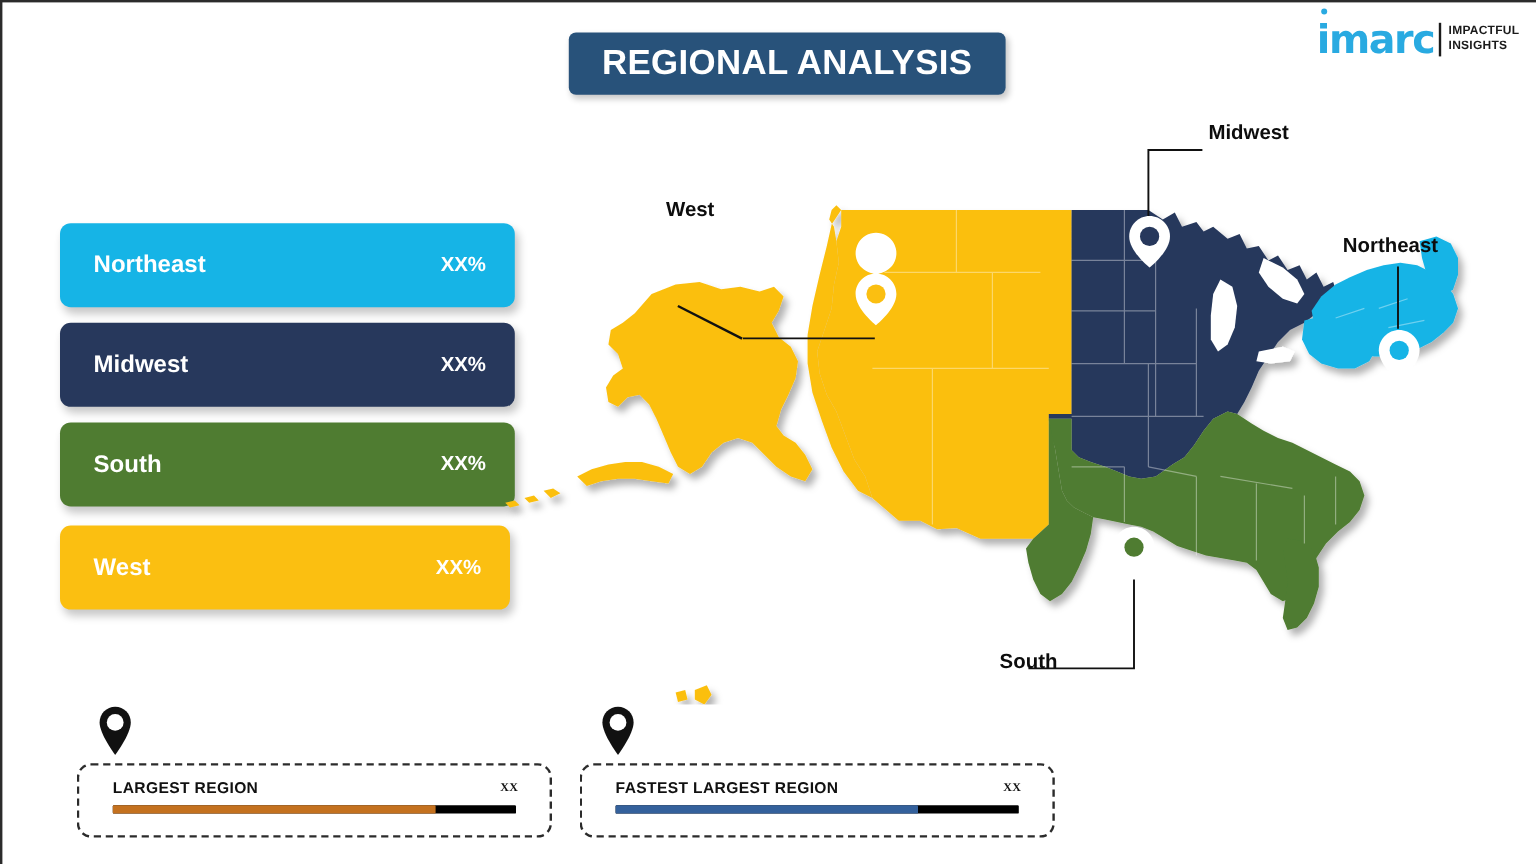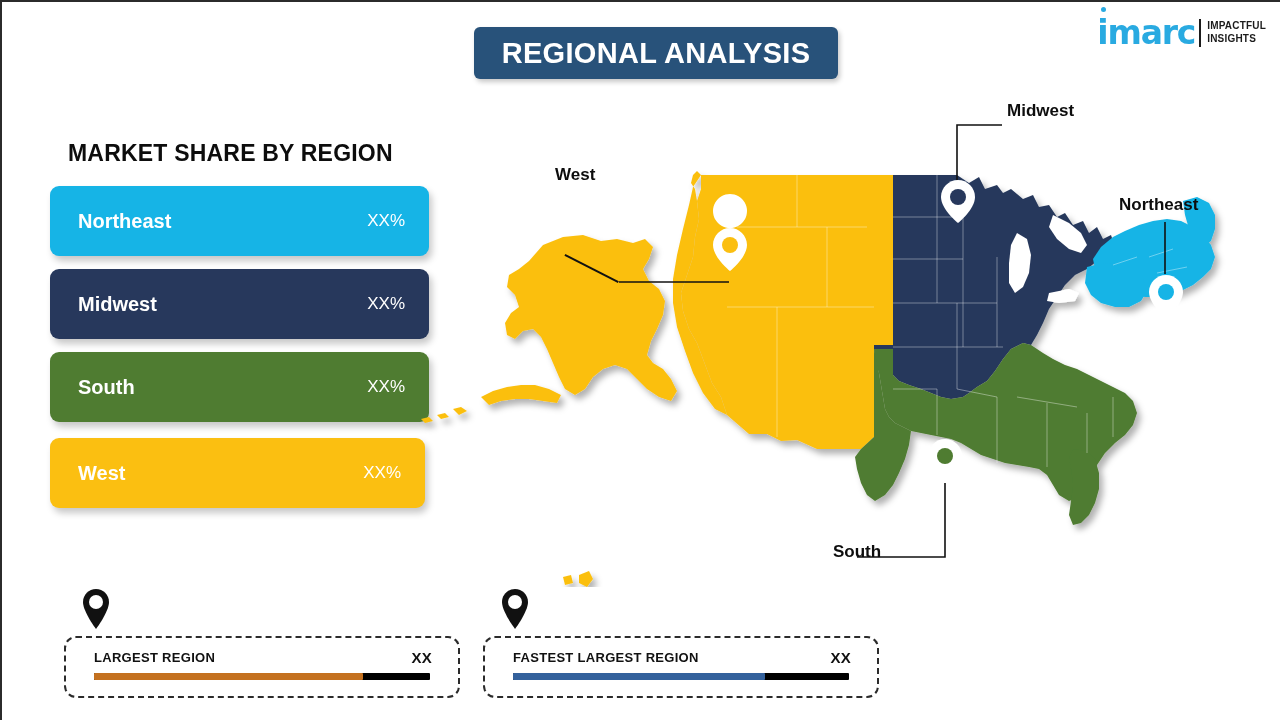--- a/index.html
+++ b/index.html
@@ -60,21 +60,21 @@
   }
   .region-bar {
     position: absolute; left: 48px;
     height: 70px;
     border-radius: 9px;
     display: flex; align-items: center; justify-content: space-between;
     padding: 0 24px 0 28px;
     box-shadow: 3px 5px 7px rgba(0,0,0,.22);
   }
   .region-bar .name { font-size: 20px; font-weight: 700; color: #ffffff; }
-  .region-bar .pct  { font-size: 17px; font-weight: 400; color: #ffffff; }
+  .region-bar .pct  { font-size: 17px; font-weight: 700; color: #ffffff; }
   #bar-0 { top: 184px; width: 379px; background: #16B4E6; }
   #bar-1 { top: 267px; width: 379px; background: #27385C; }
   #bar-2 { top: 350px; width: 379px; background: #4F7C31; }
   #bar-3 { top: 436px; width: 375px; background: #FBBF11; }
 
   
   .foot-card {
     position: absolute;
     height: 62px;
     border: 2px dashed #2b2b2b;
@@ -82,21 +82,21 @@
     background: #ffffff;
   }
   #foot-0 { left: 62px;  top: 634px; width: 396px; }
   #foot-1 { left: 481px; top: 634px; width: 396px; }
   .foot-card .row {
     display: flex; align-items: center; justify-content: space-between;
     padding: 11px 26px 0 28px;
     text-align: right;
   }
   .foot-card .label { font-size: 13px; font-weight: 700; color: #111; letter-spacing: .3px; }
-  .foot-card .value { font-size: 15px; font-weight: 700; color: #111; letter-spacing: .3px; }
+  .foot-card .value { font-size: 10px; font-weight: 700; color: #111; letter-spacing: .3px; font-family: Liberation Serif, serif; }
   .track {
     position: relative; margin: 7px 28px 0 28px;
     height: 7px; background: #000000; border-radius: 1px;
   }
   .track .fill { position: absolute; left: 0; top: 0; height: 7px; border-radius: 1px; }
 
   .pin-black {
     position: absolute;
     width: 32px; height: 42px;
   }
@@ -133,21 +133,20 @@
     <div class="tagline">
       <span>IMPACTFUL</span>
       <span>INSIGHTS</span>
     </div>
   </div>
 
   <div id="title-bar">
     <span class="txt">REGIONAL ANALYSIS</span>
   </div>
 
-  <div id="panel-heading">MARKET SHARE BY REGION</div>
 
   <div class="region-bar" id="bar-0">
     <span class="name">Northeast</span>
     <span class="pct">XX%</span>
   </div>
   <div class="region-bar" id="bar-1">
     <span class="name">Midwest</span>
     <span class="pct">XX%</span>
   </div>
   <div class="region-bar" id="bar-2">

